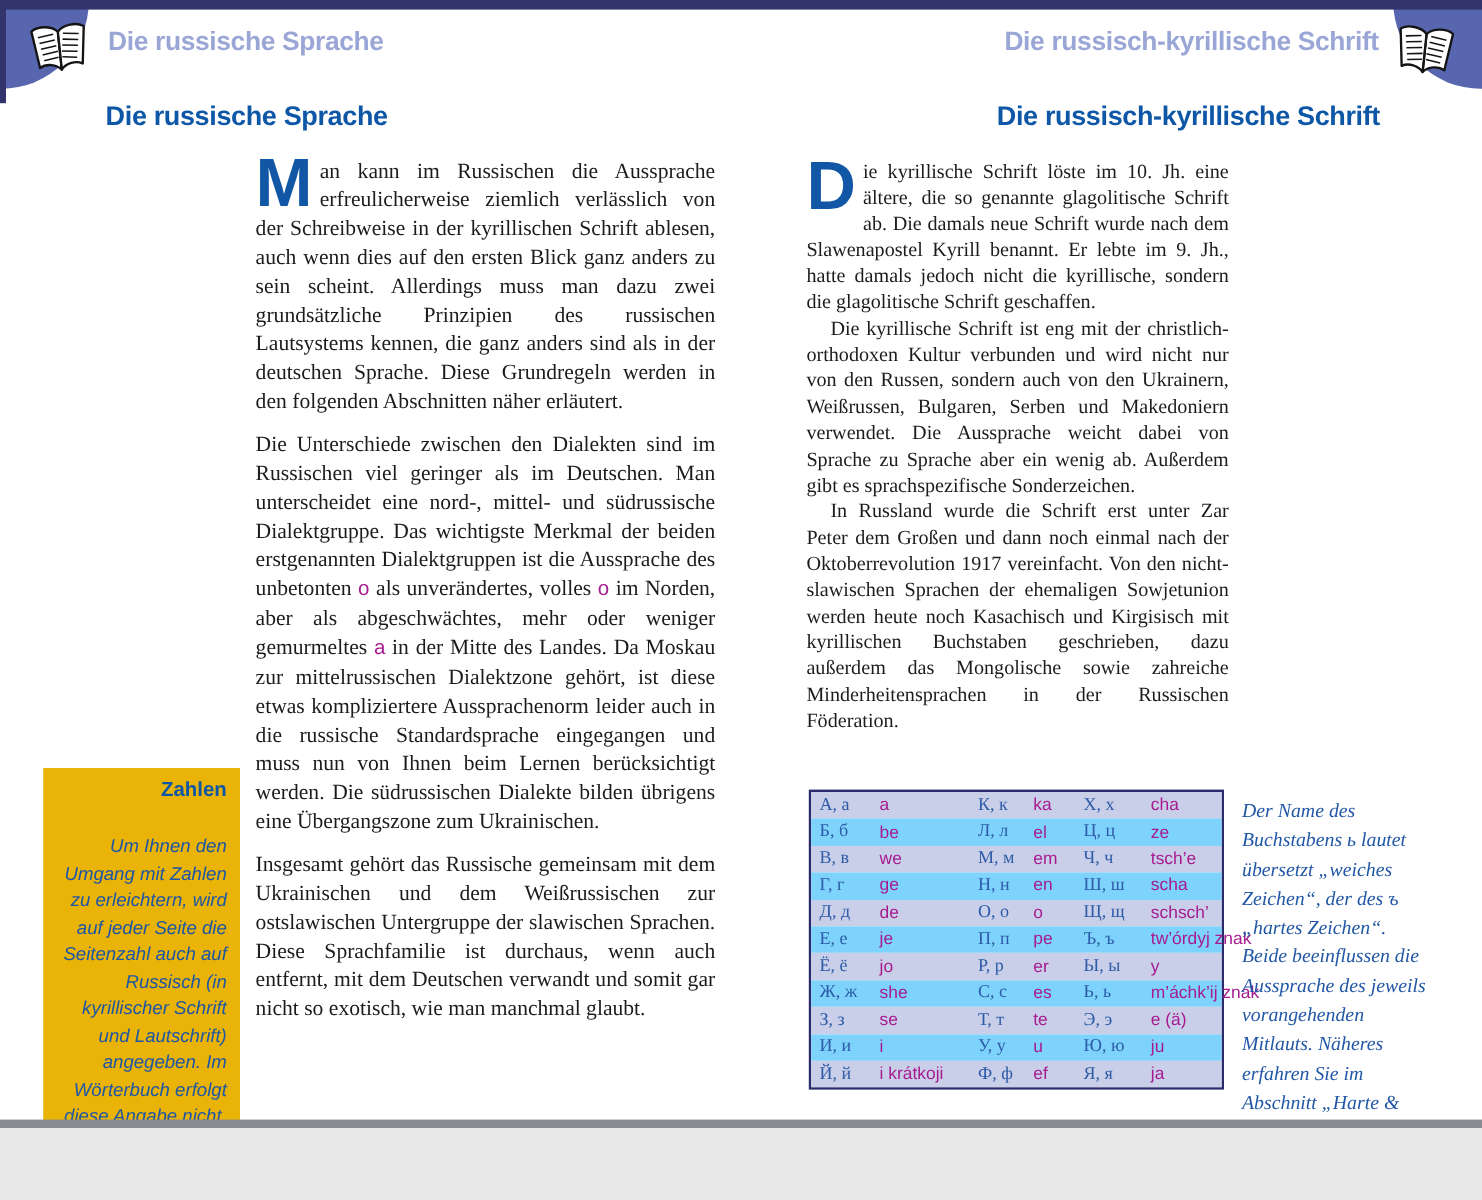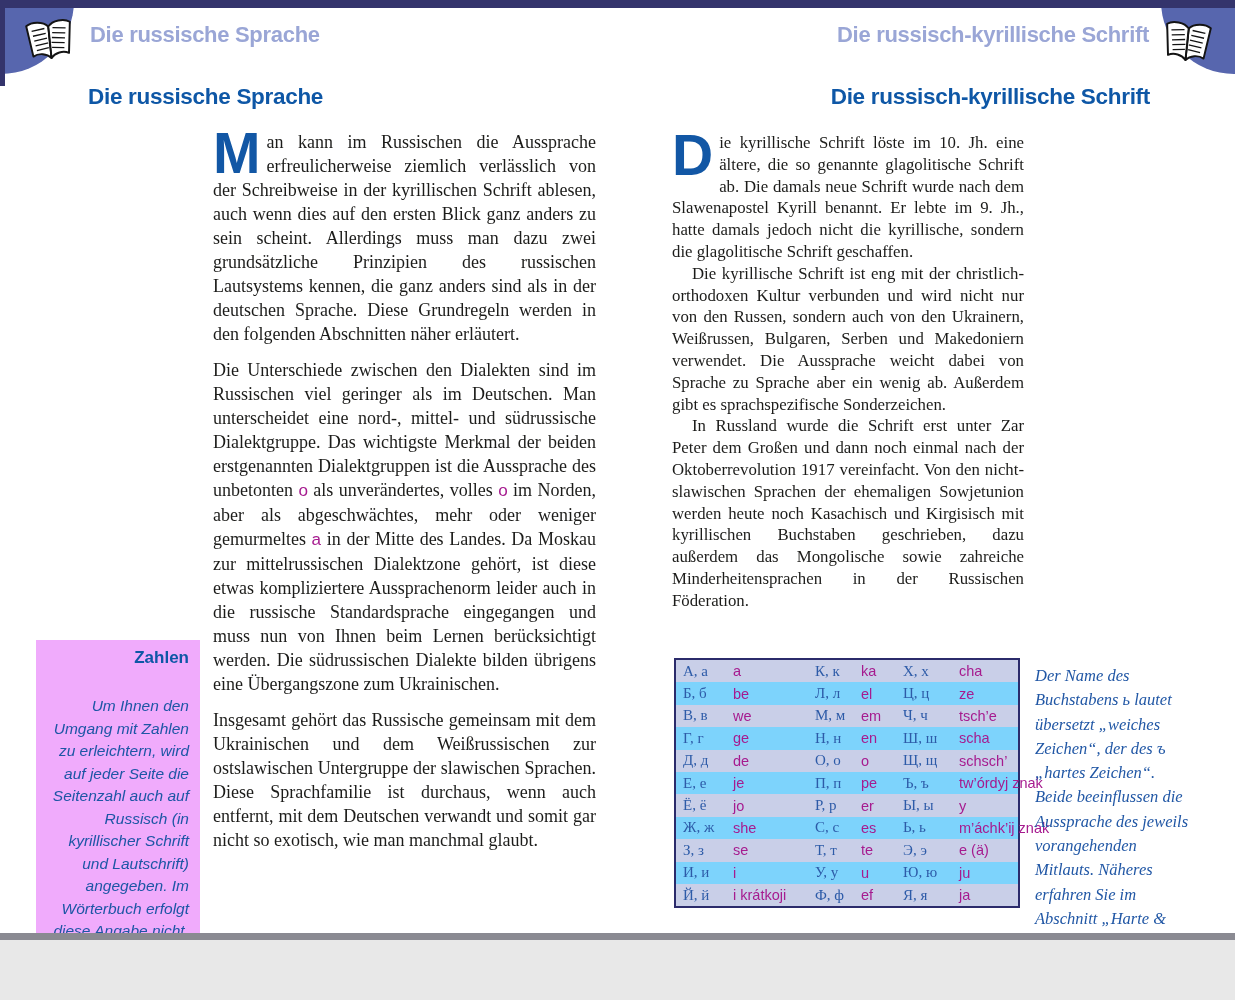--- a/index.html
+++ b/index.html
@@ -37,21 +37,21 @@
   .body-col p{margin:0;}
   .body-col.left p + p{margin-top:12px;}
   .body-col.right p + p{text-indent:20px;}
   .dropcap{
     float:left;font-family:"Liberation Sans",sans-serif;font-weight:bold;color:#1257a5;
     font-size:57px;line-height:44px;padding-right:6px;margin-top:1px;
   }
   .mag{color:#a61b8f;font-family:"Liberation Sans",sans-serif;font-size:0.95em;}
   
   .sidebar{
-    position:absolute;left:36px;top:640px;width:164px;height:345px;background:#f0abfc;
+    position:absolute;left:36px;top:640px;width:164px;height:345px;background:#eab308;
     box-sizing:border-box;padding:8px 11px 0 8px;text-align:right;z-index:3;
   }
   .sidebar-title{font-family:"Liberation Sans",sans-serif;font-weight:bold;font-size:17px;color:#0e57a6;}
   .sidebar-text{
     margin-top:27px;font-family:"Liberation Sans",sans-serif;font-style:italic;
     font-size:15.5px;line-height:22.5px;color:#1d56a5;
   }
   
   .alpha-table{
     position:absolute;left:674px;top:658px;width:346px;border:2px solid #2b2b6b;

